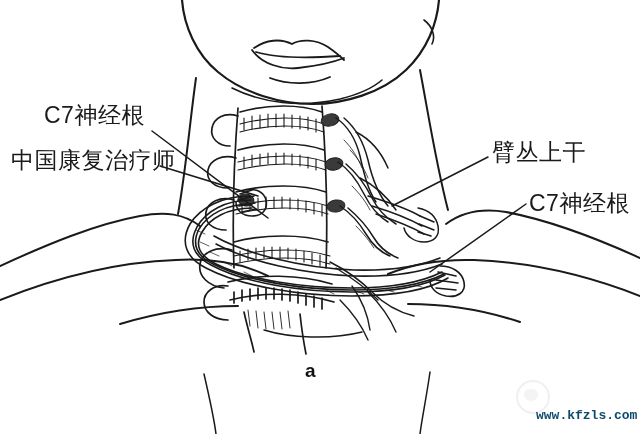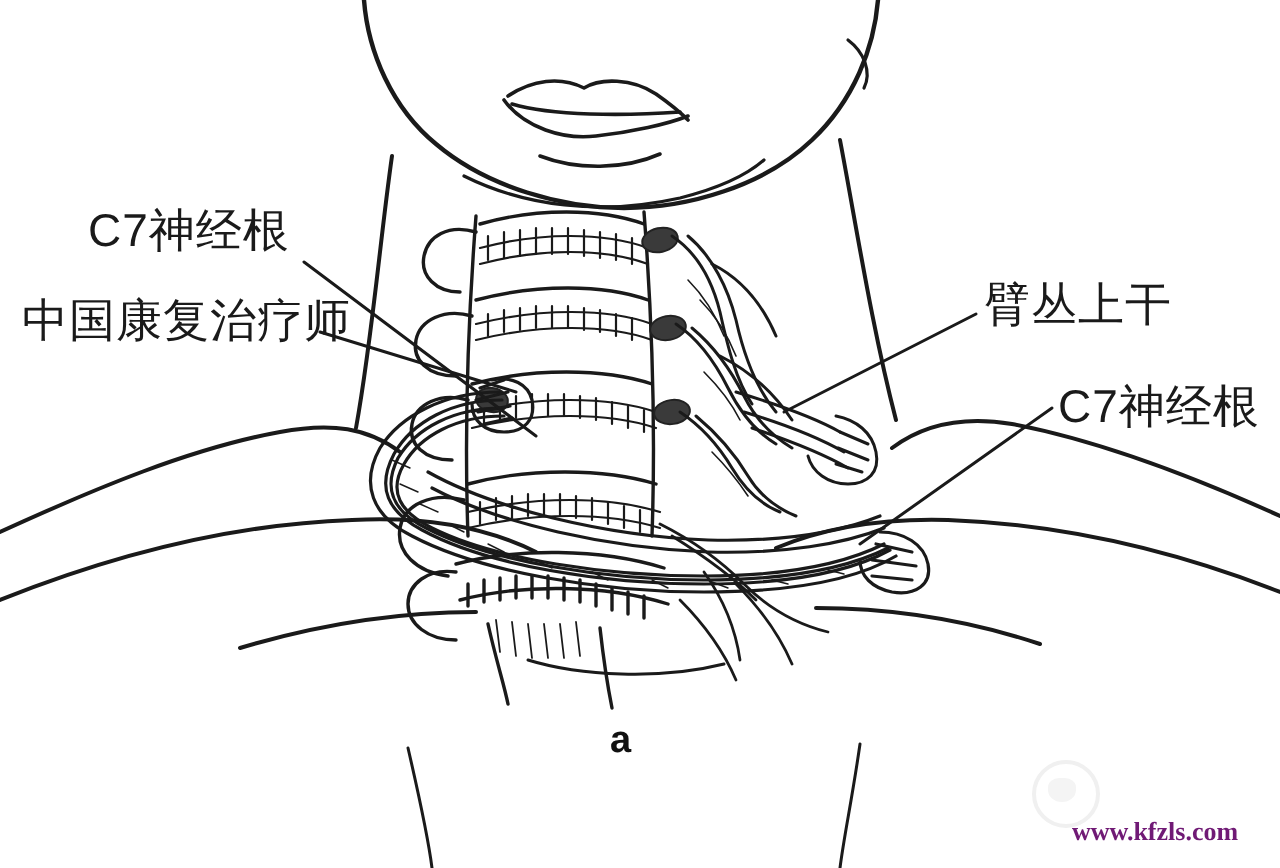--- a/index.html
+++ b/index.html
@@ -17,21 +17,21 @@
   #watermark{position:absolute;left:512px;top:376px;width:128px;height:56px;}
   #wm-ghost{position:absolute;left:50px;top:2px;font-size:17px;color:#ededed;
             letter-spacing:2px;font-weight:bold;}
   #wm-logo{position:absolute;left:4px;top:4px;width:30px;height:30px;
            border:2px solid #f0f0f0;border-radius:50%;}
   #wm-logo:after{content:"";position:absolute;left:6px;top:7px;width:14px;height:12px;
            background:#f4f4f4;border-radius:40% 40% 50% 50%;}
   #wm-name{position:absolute;left:18px;top:15px;font-size:14px;font-weight:bold;
            color:#3dbf3d;letter-spacing:0px;}
   #wm-url{position:absolute;left:24px;top:32px;font-size:13px;font-weight:bold;
-          color:#701a75;font-family:Liberation Serif, serif;}
+          color:#0c4a6e;font-family:Liberation Mono, monospace;}
 </style>
 </head>
 <body>
 
 <div id="stage">
 
   <svg class="layer" viewBox="0 0 640 434">
     <g fill="none" stroke="#1a1a1a" stroke-linecap="round" stroke-linejoin="round">
 
       <g stroke-width="2.2">

